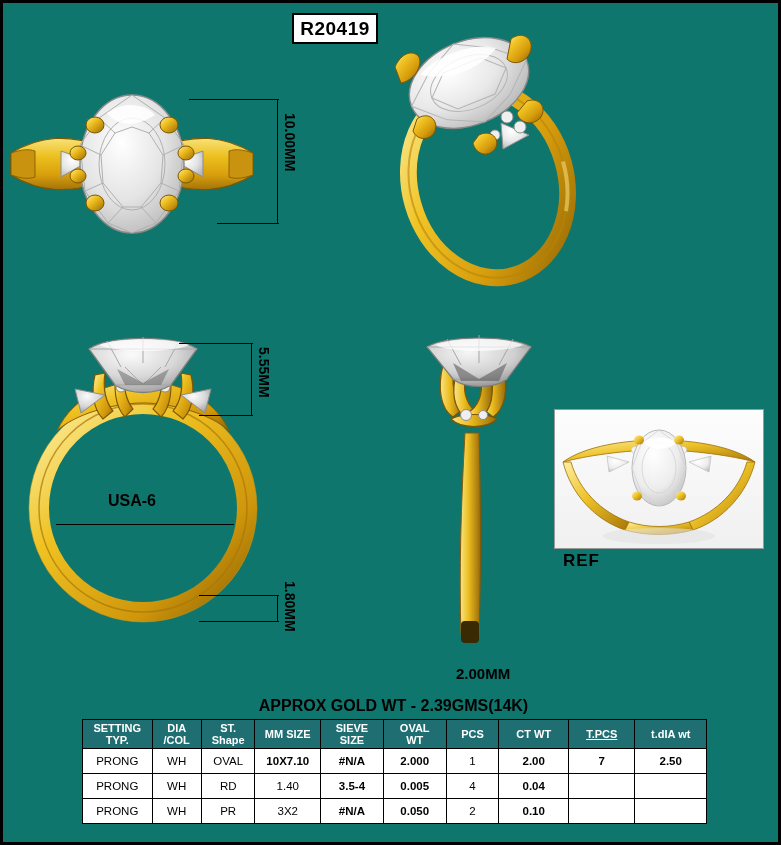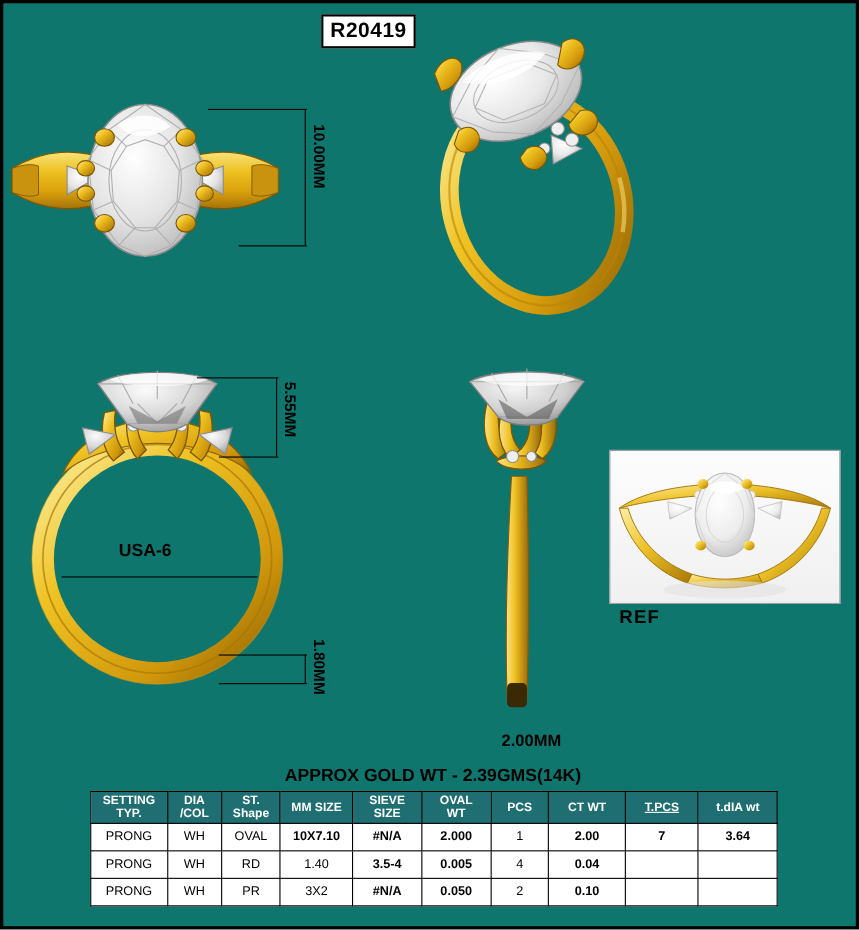--- a/index.html
+++ b/index.html
@@ -438,21 +438,21 @@
       <tr>
         <td>PRONG</td>
         <td>WH</td>
         <td>OVAL</td>
         <td class="b">10X7.10</td>
         <td class="b">#N/A</td>
         <td class="b">2.000</td>
         <td>1</td>
         <td class="b">2.00</td>
         <td class="b">7</td>
-        <td class="b">3.64</td>
+        <td class="b">2.50</td>
       </tr>
       <tr>
         <td>PRONG</td>
         <td>WH</td>
         <td>RD</td>
         <td>1.40</td>
         <td class="b">3.5-4</td>
         <td class="b">0.005</td>
         <td>4</td>
         <td class="b">0.04</td>

